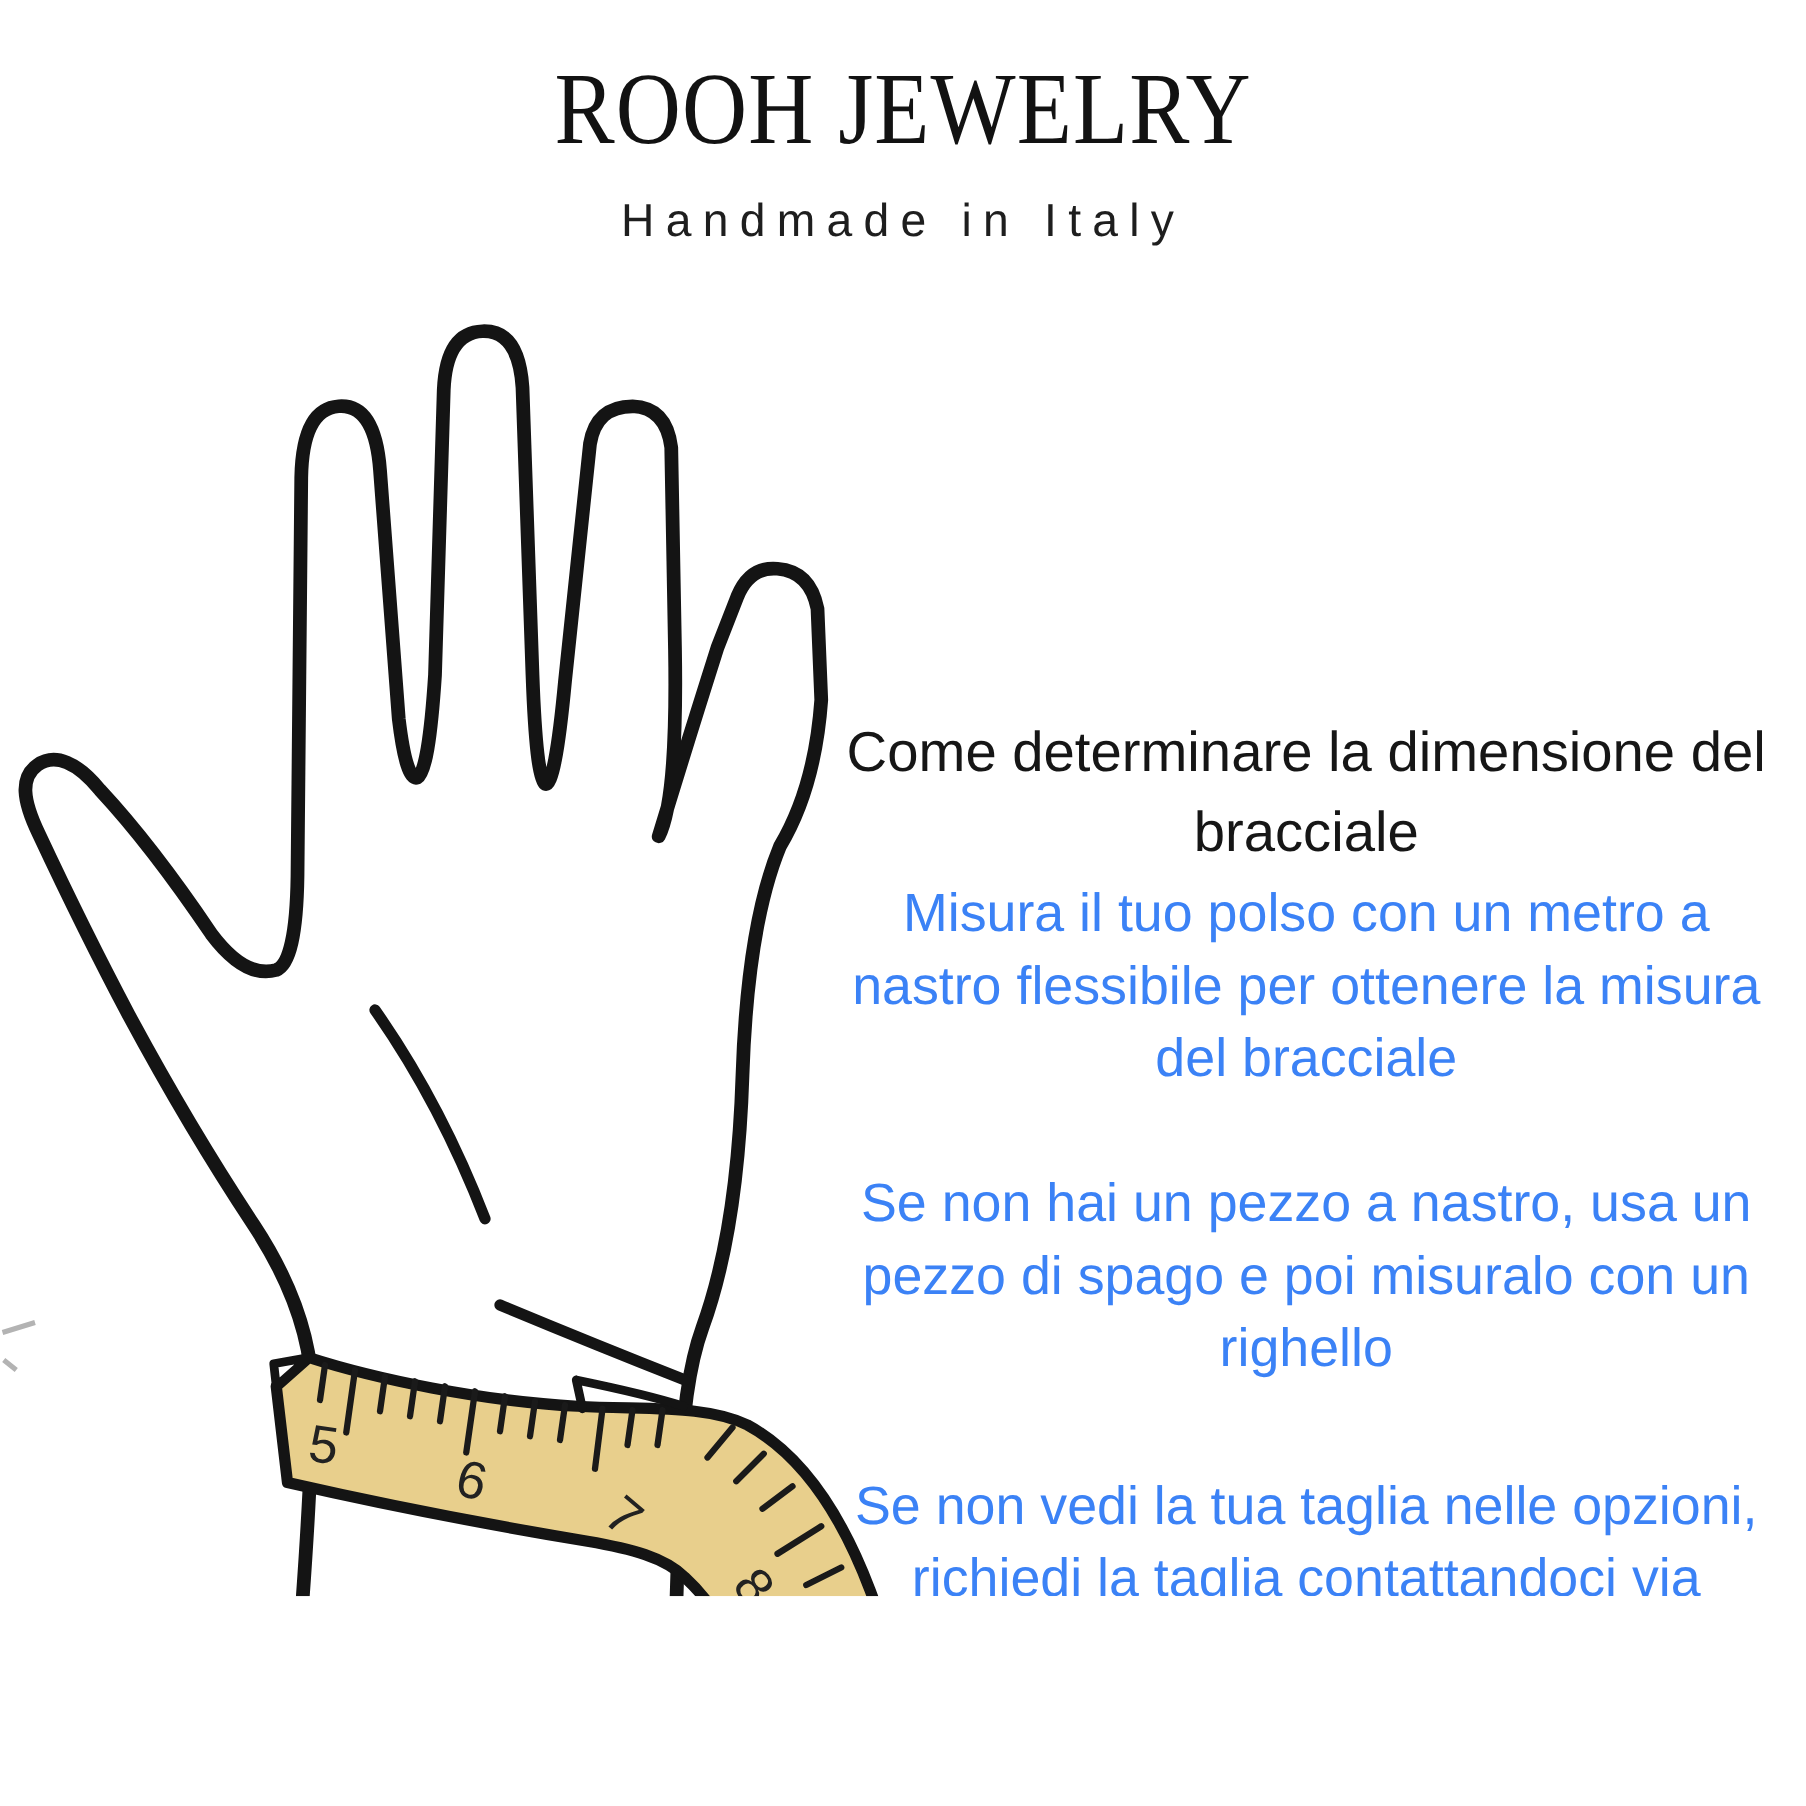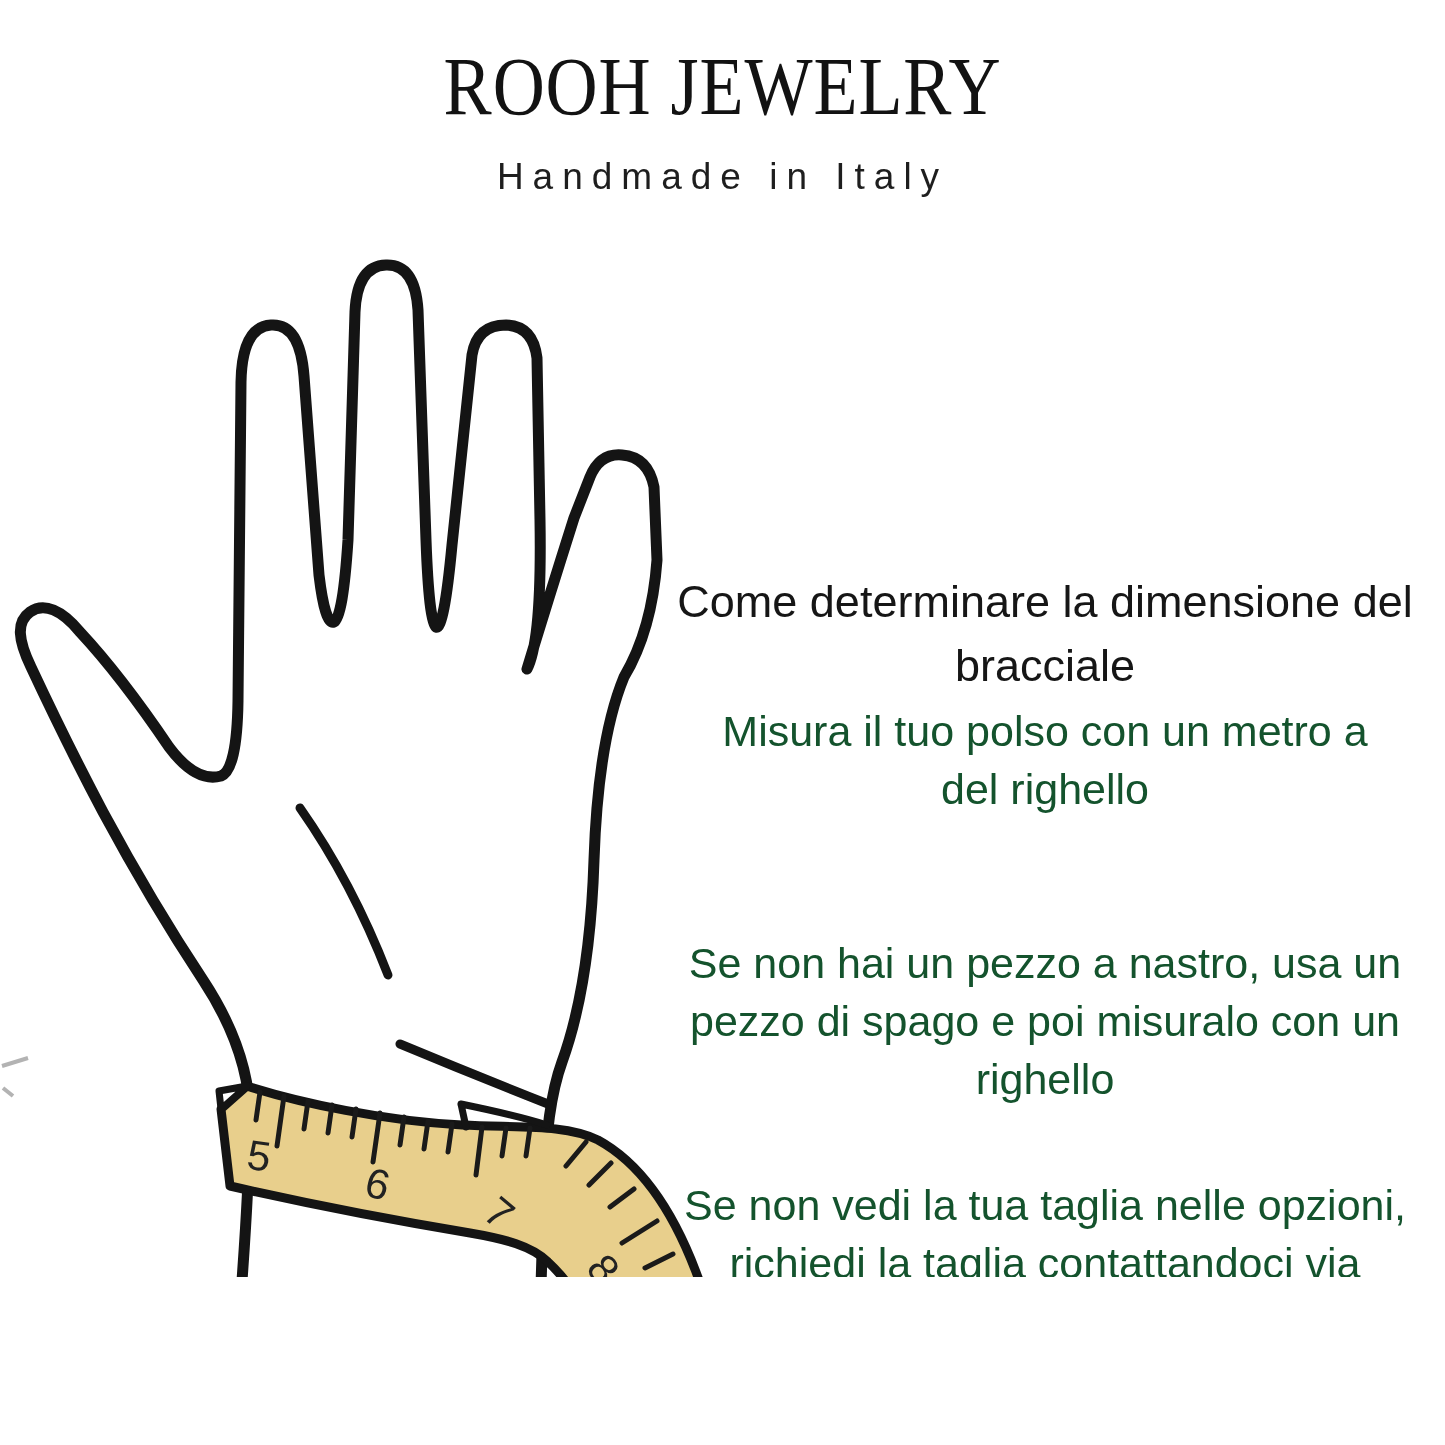--- a/index.html
+++ b/index.html
@@ -38,21 +38,21 @@
     font-size: 42px;
     fill: #222222;
   }
   
   .copy-block { position: absolute; left: 650px; width: 790px; text-align: center; }
   .copy-heading { top: 570px; font-size: 45px; line-height: 64px; color: #161616; }
   .copy-heading .u {
     text-underline-offset: 10px;
     text-decoration-thickness: 3px;
   }
-  .para { font-size: 43px; line-height: 58px; color: #14532d; }
+  .para { font-size: 43px; line-height: 58px; color: #3b82f6; }
   #para-1 { top: 702px; }
   #para-2 { top: 934px; }
   #para-3 { top: 1176px; }
 </style>
 </head>
 <body>
 
 <div class="canvas">
 
   <div class="brand">
@@ -163,21 +163,22 @@
     <path stroke="#b3b3b3" stroke-width="4" fill="none" d="M 2 1066 L 28 1058 M 3 1088 L 13 1096"></path>
   </svg>
 
   <div class="copy-block copy-heading">
     <div><span class="u">Come determinare la dimensione del</span></div>
     <div><span class="u">bracciale</span></div>
   </div>
 
   <div id="para-1" class="copy-block para">
     <div>Misura il tuo polso con un metro a</div>
-    <div>del righello</div>
+    <div>nastro flessibile per ottenere la misura</div>
+    <div>del bracciale</div>
   </div>
 
   <div id="para-2" class="copy-block para">
     <div>Se non hai un pezzo a nastro, usa un</div>
     <div>pezzo di spago e poi misuralo con un</div>
     <div>righello</div>
   </div>
 
   <div id="para-3" class="copy-block para">
     <div>Se non vedi la tua taglia nelle opzioni,</div>

